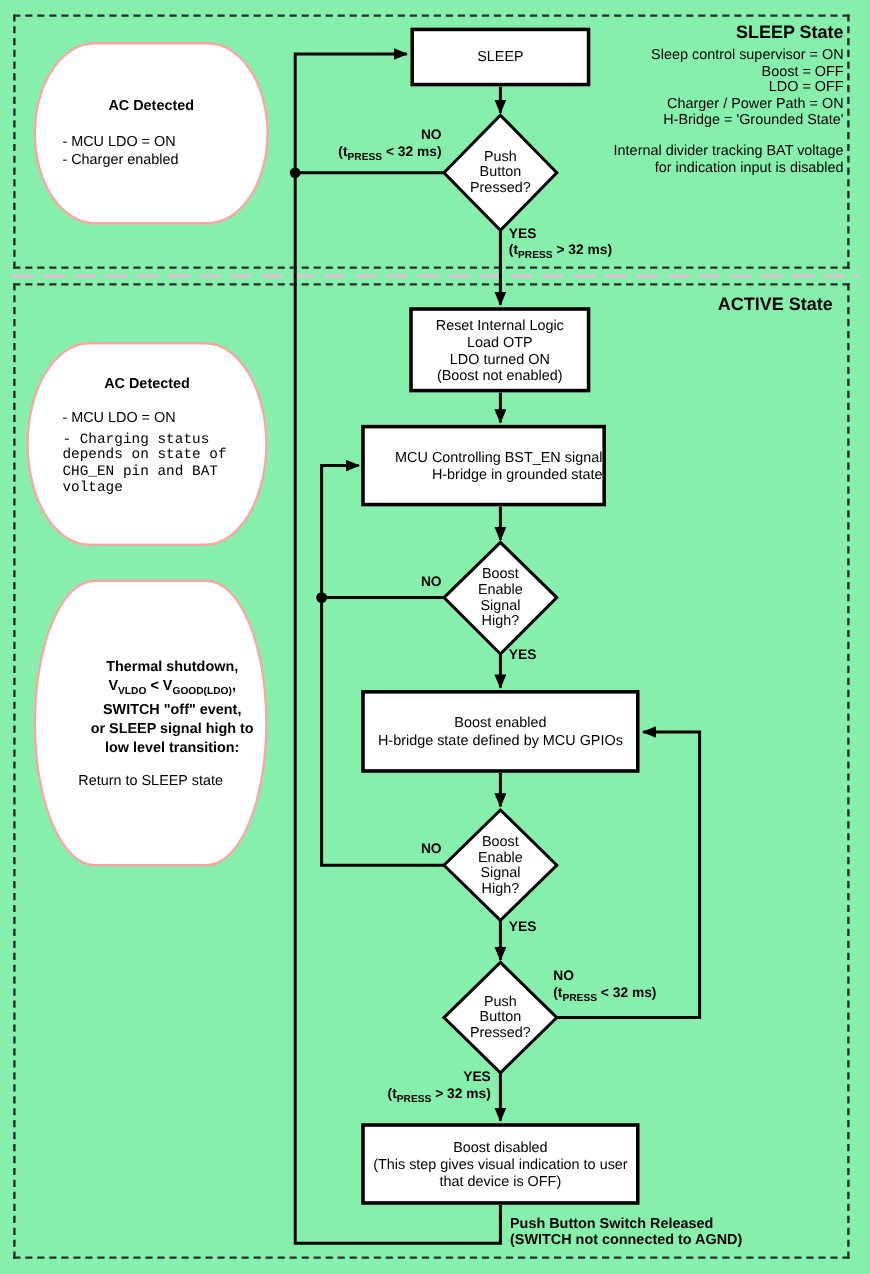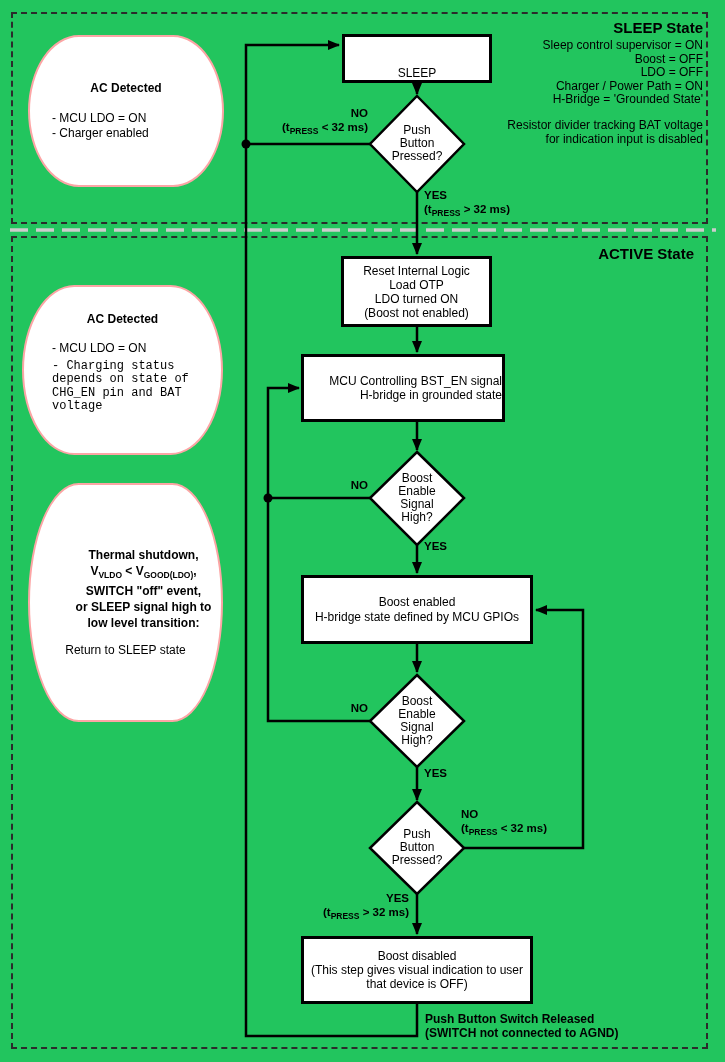--- a/index.html
+++ b/index.html
@@ -1,17 +1,17 @@
 <!DOCTYPE html>
 <html><head>
 <meta charset="utf-8">
 <style>
   html,body{margin:0;padding:0;background:#ffffff;}
   #canvas{
-    position:relative;width:725px;height:1062px;background:#22c55e;
+    position:relative;width:725px;height:1062px;background:#86efac;
     font-family:"Liberation Sans","DejaVu Sans",sans-serif;color:#000;
     overflow:hidden;
   }
   .region{position:absolute;border:2px dashed #2b2b2b;background:transparent;}
   .region-title{position:absolute;font-weight:bold;font-size:15px;white-space:nowrap;}
   .wires{position:absolute;left:0;top:0;z-index:1;}
   .box{
     position:absolute;z-index:2;border:3px solid #000;background:#fff;
     display:flex;flex-direction:column;align-items:center;justify-content:center;
     text-align:center;font-size:12px;line-height:14.5px;box-sizing:border-box;
@@ -97,34 +97,34 @@
 
   <div class="region-title" style="right:22px;top:19px;">SLEEP State</div>
   <div class="info-block" style="right:22px;top:39px;">
     <div>Sleep control supervisor = ON</div>
     <div>Boost = OFF</div>
     <div>LDO = OFF</div>
     <div>Charger / Power Path = ON</div>
     <div>H-Bridge = 'Grounded State'</div>
   </div>
   <div class="info-block" style="right:22px;top:119px;">
-    <div>Resistor divider tracking BAT voltage</div>
+    <div>Internal divider tracking BAT voltage</div>
     <div>for indication input is disabled</div>
   </div>
   <div class="region-title" style="right:31px;top:245px;">ACTIVE State</div>
 
   <div class="bubble" style="left:28px;top:35px;width:196px;height:152px;">
     <div class="b-title" style="margin-top:44px;">AC Detected</div>
     <div class="b-lines" style="margin:16px 0 0 22px;">
       <div>- MCU LDO = ON</div>
       <div>- Charger enabled</div>
     </div>
   </div>
 
-  <div class="box" style="left:342px;top:34px;width:150px;height:49px;justify-content:flex-end;">
+  <div class="box" style="left:342px;top:23px;width:150px;height:49px;">
     <div>SLEEP</div>
   </div>
 
   <div class="diamond-text" style="left:367px;top:124px;">
     <div>Push</div>
     <div>Button</div>
     <div>Pressed?</div>
   </div>
 
   <div class="edge-label ra" style="right:357px;top:107px;">

